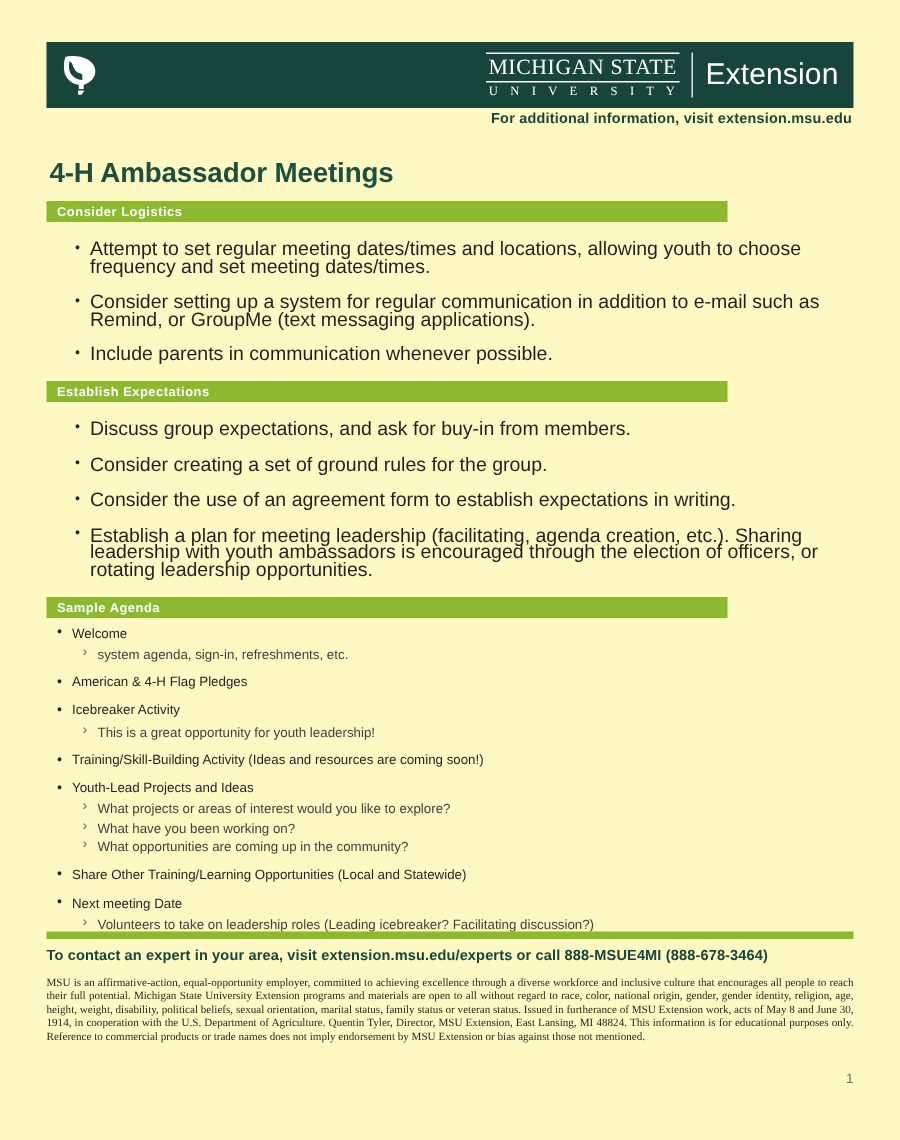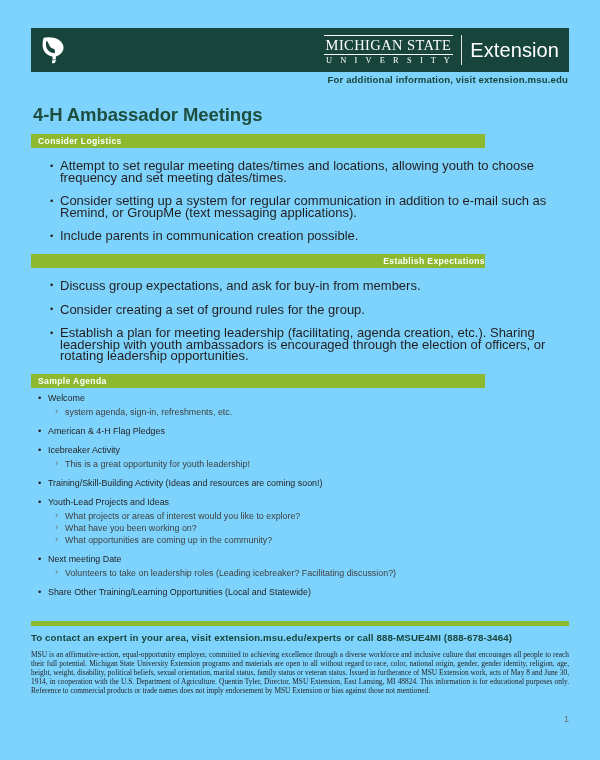--- a/index.html
+++ b/index.html
@@ -13,21 +13,21 @@
     font-family: "Liberation Sans", sans-serif;
     color: #231f20;
     position: relative;
     overflow: hidden;
   }
   .page {
     position: absolute;
     left: 0; top: 0;
     width: 600px;
     height: 760px;
-    background: #7dd3fc;
+    background: #fef9c3;
   }
 
   
   .header-band {
     position: absolute;
     left: 31px;
     top: 28px;
     width: 538px;
     height: 44px;
     background: #18453B;
@@ -269,27 +269,28 @@
   <div class="header-tagline">For additional information, visit extension.msu.edu</div>
 
   <h1 class="doc-title">4-H Ambassador Meetings</h1>
 
   <div class="content">
 
     <div class="section-bar">Consider Logistics</div>
     <ul class="bullets block-logistics">
       <li>Attempt to set regular meeting dates/times and locations, allowing youth to choose frequency and set meeting dates/times.</li>
       <li>Consider setting up a system for regular communication in addition to e-mail such as Remind, or GroupMe (text messaging applications).</li>
-      <li>Include parents in communication creation possible.</li>
+      <li>Include parents in communication whenever possible.</li>
     </ul>
 
-    <div class="section-bar" style="margin-top:8px;text-align:right;">Establish Expectations</div>
+    <div class="section-bar" style="margin-top:8px;">Establish Expectations</div>
     <ul class="bullets block-expectations">
       <li>Discuss group expectations, and ask for buy-in from members.</li>
       <li>Consider creating a set of ground rules for the group.</li>
+      <li>Consider the use of an agreement form to establish expectations in writing.</li>
       <li>Establish a plan for meeting leadership (facilitating, agenda creation, etc.). Sharing leadership with youth ambassadors is encouraged through the election of officers, or rotating leadership opportunities.</li>
     </ul>
 
     <div class="section-bar" style="margin-top:8px;">Sample Agenda</div>
     <div class="agenda">
 
       <div class="agenda-group">
         <div class="agenda-main">Welcome</div>
         <ul class="sub">
           <li>system agenda, sign-in, refreshments, etc.</li>
@@ -314,28 +315,28 @@
       <div class="agenda-group">
         <div class="agenda-main">Youth-Lead Projects and Ideas</div>
         <ul class="sub">
           <li>What projects or areas of interest would you like to explore?</li>
           <li>What have you been working on?</li>
           <li>What opportunities are coming up in the community?</li>
         </ul>
       </div>
 
       <div class="agenda-group">
+        <div class="agenda-main">Share Other Training/Learning Opportunities (Local and Statewide)</div>
+      </div>
+
+      <div class="agenda-group">
         <div class="agenda-main">Next meeting Date</div>
         <ul class="sub">
           <li>Volunteers to take on leadership roles (Leading icebreaker? Facilitating discussion?)</li>
         </ul>
-      </div>
-
-      <div class="agenda-group">
-        <div class="agenda-main">Share Other Training/Learning Opportunities (Local and Statewide)</div>
       </div>
 
     </div>
   </div>
 
   <div class="footer">
     <div class="footer-rule"></div>
     <div class="footer-contact">To contact an expert in your area, visit extension.msu.edu/experts or call 888-MSUE4MI (888-678-3464)</div>
     <div class="footer-disclaimer">MSU is an affirmative-action, equal-opportunity employer, committed to achieving excellence through a diverse workforce and inclusive culture that encourages all people to reach their full potential. Michigan State University Extension programs and materials are open to all without regard to race, color, national origin, gender, gender identity, religion, age, height, weight, disability, political beliefs, sexual orientation, marital status, family status or veteran status. Issued in furtherance of MSU Extension work, acts of May 8 and June 30, 1914, in cooperation with the U.S. Department of Agriculture. Quentin Tyler, Director, MSU Extension, East Lansing, MI 48824. This information is for educational purposes only. Reference to commercial products or trade names does not imply endorsement by MSU Extension or bias against those not mentioned.</div>
   </div>

